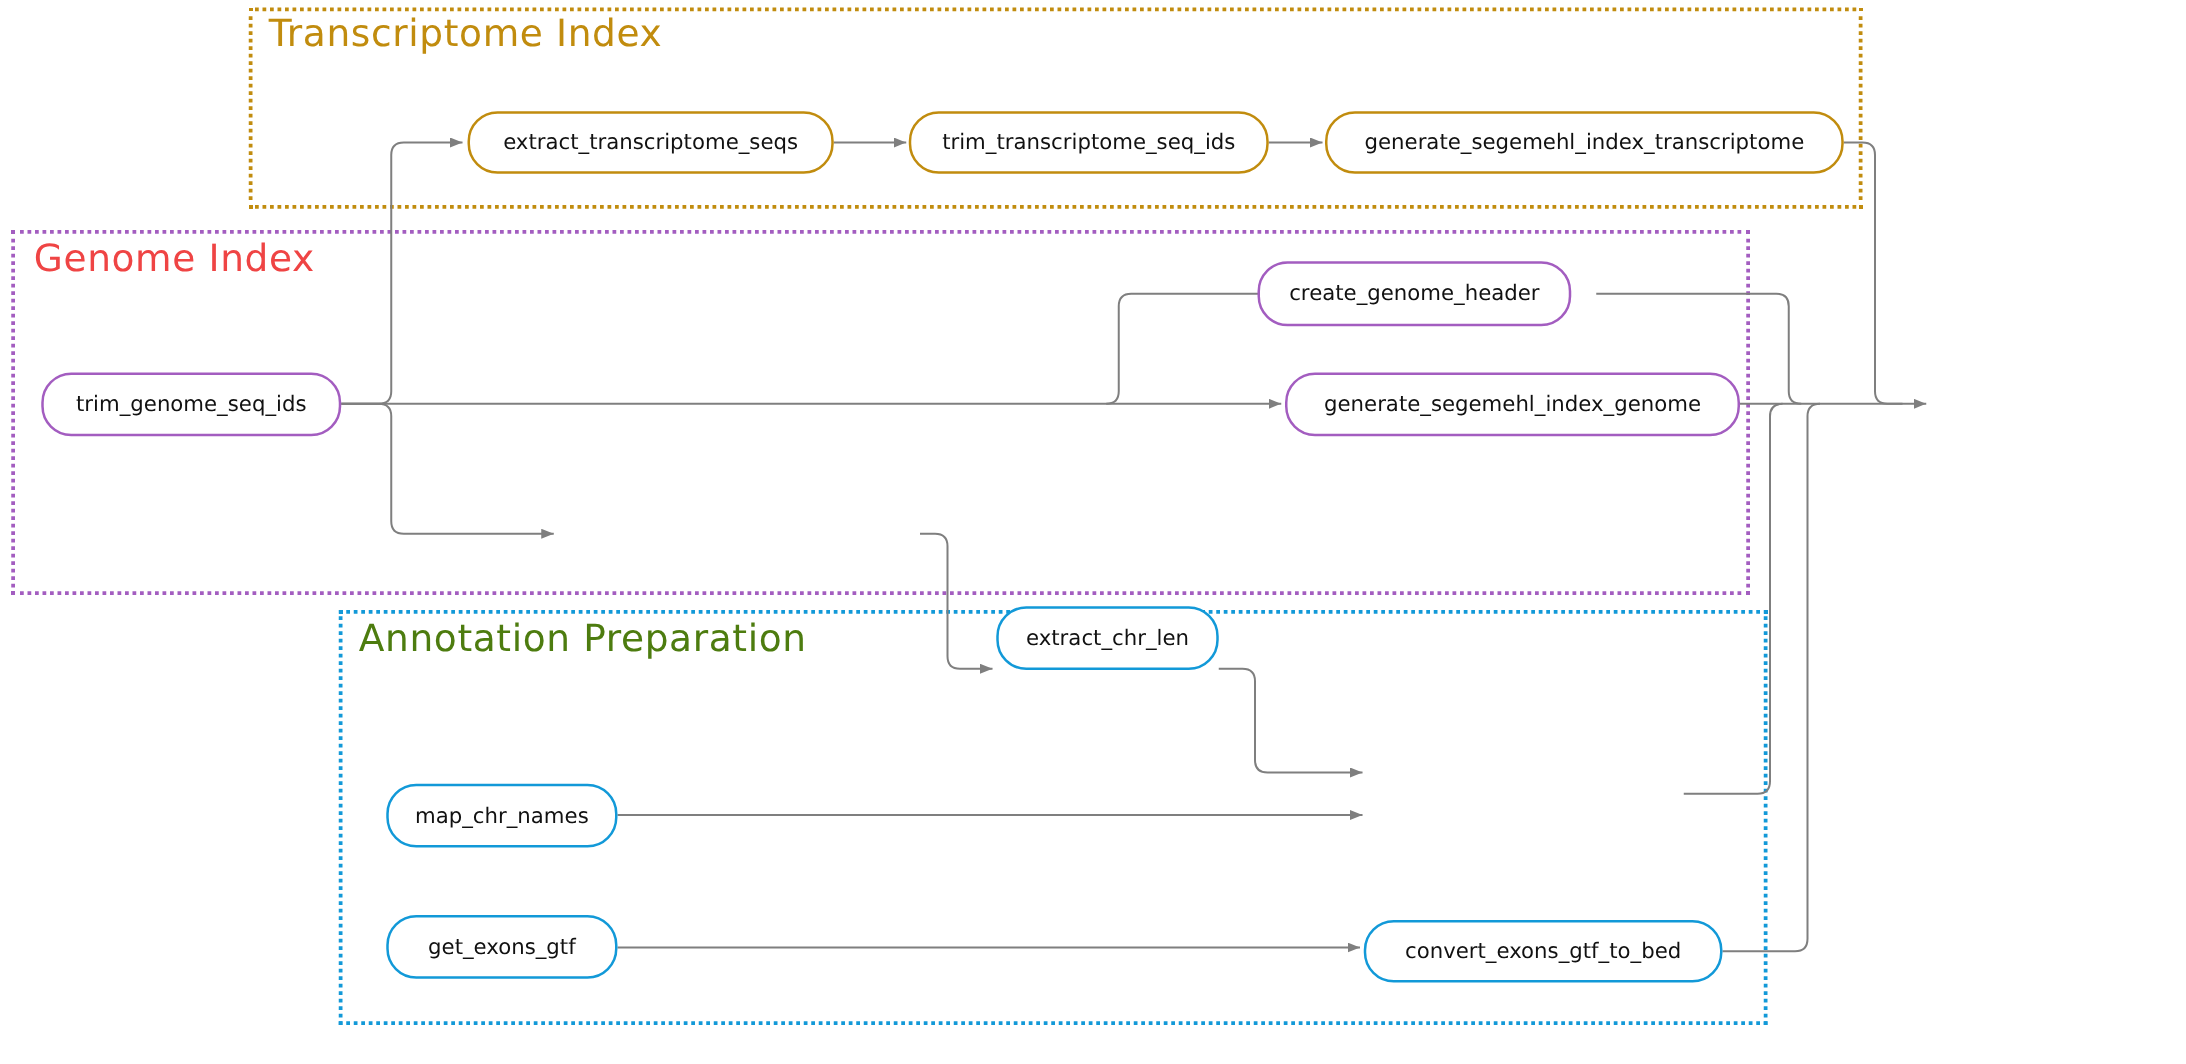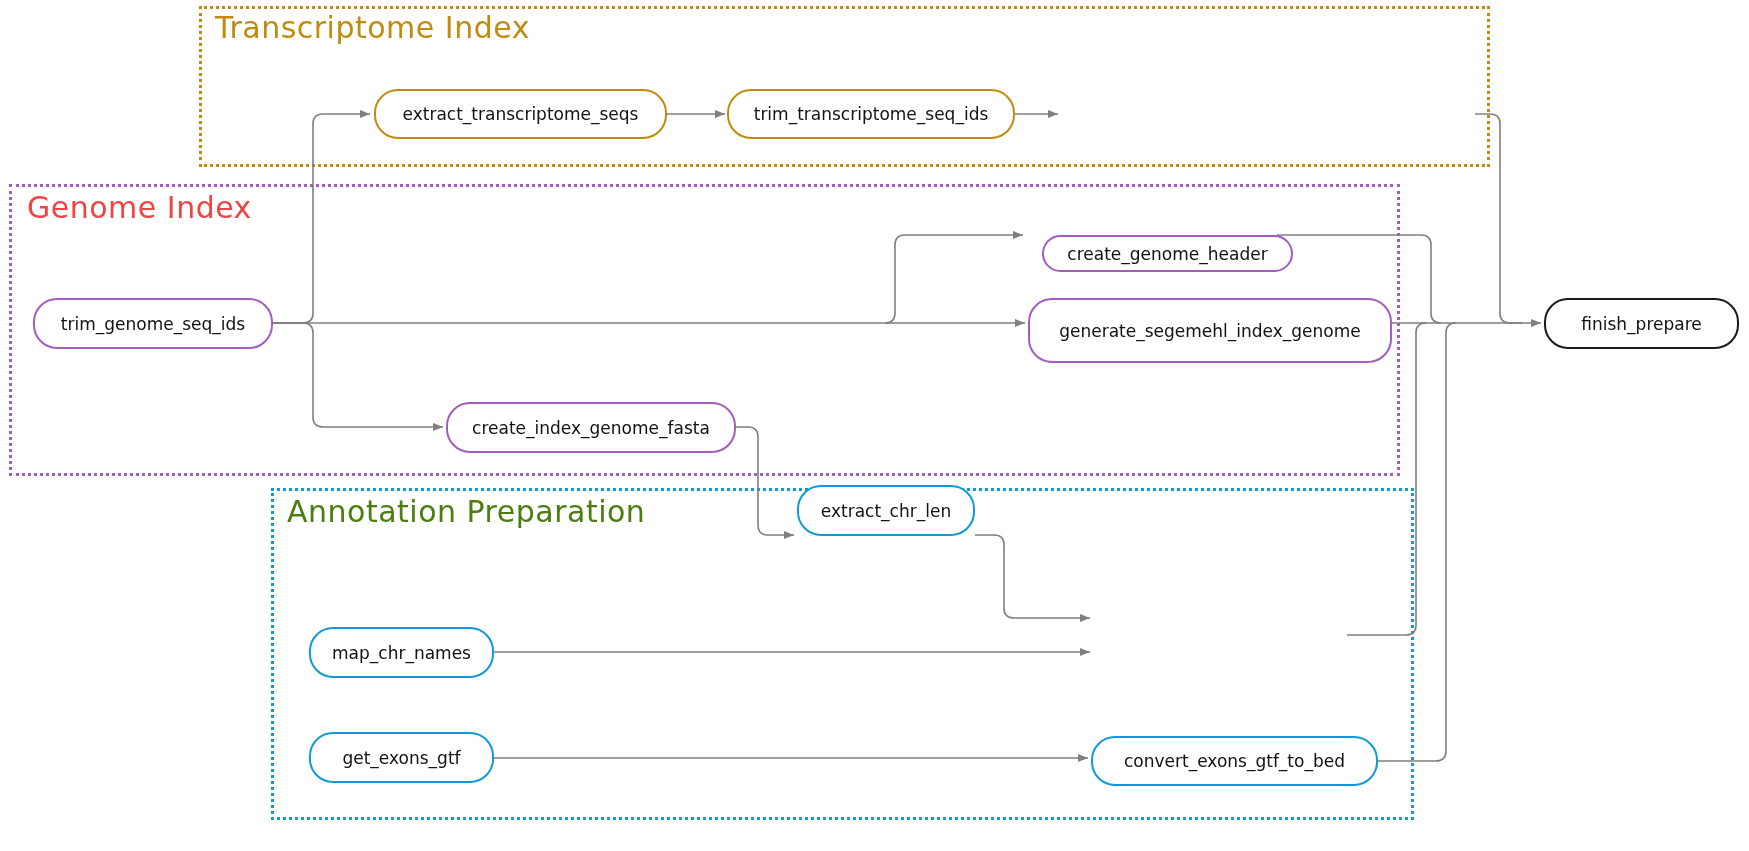--- a/index.html
+++ b/index.html
@@ -96,26 +96,25 @@
     <path class="edge" d="M 736 427 L 748 427 Q 758 427 758 437 L 758 525 Q 758 535 768 535 L 794 535" marker-end="url(#arrowhead)"></path>
     <path class="edge" d="M 975 535 L 994 535 Q 1004 535 1004 545 L 1004 608 Q 1004 618 1014 618 L 1090 618" marker-end="url(#arrowhead)"></path>
     <path class="edge" d="M 494 652 L 1090 652" marker-end="url(#arrowhead)"></path>
     <path class="edge" d="M 1347 635 L 1406 635 Q 1416 635 1416 625 L 1416 333 Q 1416 323 1426 323"></path>
     <path class="edge" d="M 494 758 L 1088 758" marker-end="url(#arrowhead)"></path>
     <path class="edge" d="M 1378 761 L 1436 761 Q 1446 761 1446 751 L 1446 333 Q 1446 323 1456 323"></path>
   </svg>
 
   <div class="node" style="left: 374px; top: 89px; width: 293px; height: 50px; border-color: rgb(193, 140, 14);">extract_transcriptome_seqs</div>
   <div class="node" style="left: 727px; top: 89px; width: 288px; height: 50px; border-color: rgb(193, 140, 14);">trim_transcriptome_seq_ids</div>
+  <div class="node" style="left: 1060px; top: 89px; width: 415px; height: 50px; border-color: rgb(193, 140, 14);">generate_segemehl_index_transcriptome</div>
 
   <div class="node" style="left: 33px; top: 298px; width: 240px; height: 51px; border-color: rgb(163, 93, 192);">trim_genome_seq_ids</div>
-  <div class="node" style="left: 1042px; top: 209px; width: 251px; height: 37px; border-color: rgb(163, 93, 192); margin-top: 26px;">create_genome_header</div>
-  <div class="node" style="left: 1028px; top: 298px; width: 364px; height: 65px; border-color: rgb(163, 93, 192);">generate_segemehl_index_genome</div>
-  <div class="node" style="left: 446px; top: 402px; width: 290px; height: 51px; border-color: rgb(163, 93, 192);">create_index_genome_fasta</div>
+  <div class="node" style="left: 1006px; top: 209px; width: 251px; height: 52px; border-color: rgb(163, 93, 192);">create_genome_header</div>
+  <div class="node" style="left: 1028px; top: 298px; width: 364px; height: 51px; border-color: rgb(163, 93, 192);">generate_segemehl_index_genome</div>
 
   <div class="node" style="left: 797px; top: 485px; width: 178px; height: 51px; border-color: rgb(18, 153, 216);">extract_chr_len</div>
   <div class="node" style="left: 309px; top: 627px; width: 185px; height: 51px; border-color: rgb(18, 153, 216);">map_chr_names</div>
   <div class="node" style="left: 309px; top: 732px; width: 185px; height: 51px; border-color: rgb(18, 153, 216);">get_exons_gtf</div>
   <div class="node" style="left: 1091px; top: 736px; width: 287px; height: 50px; border-color: rgb(18, 153, 216);">convert_exons_gtf_to_bed</div>
 
-  <div class="node" style="left:1544px; top:298px; width:195px; height:51px;">finish_prepare</div>
 
 </div>
 
 </body></html>

